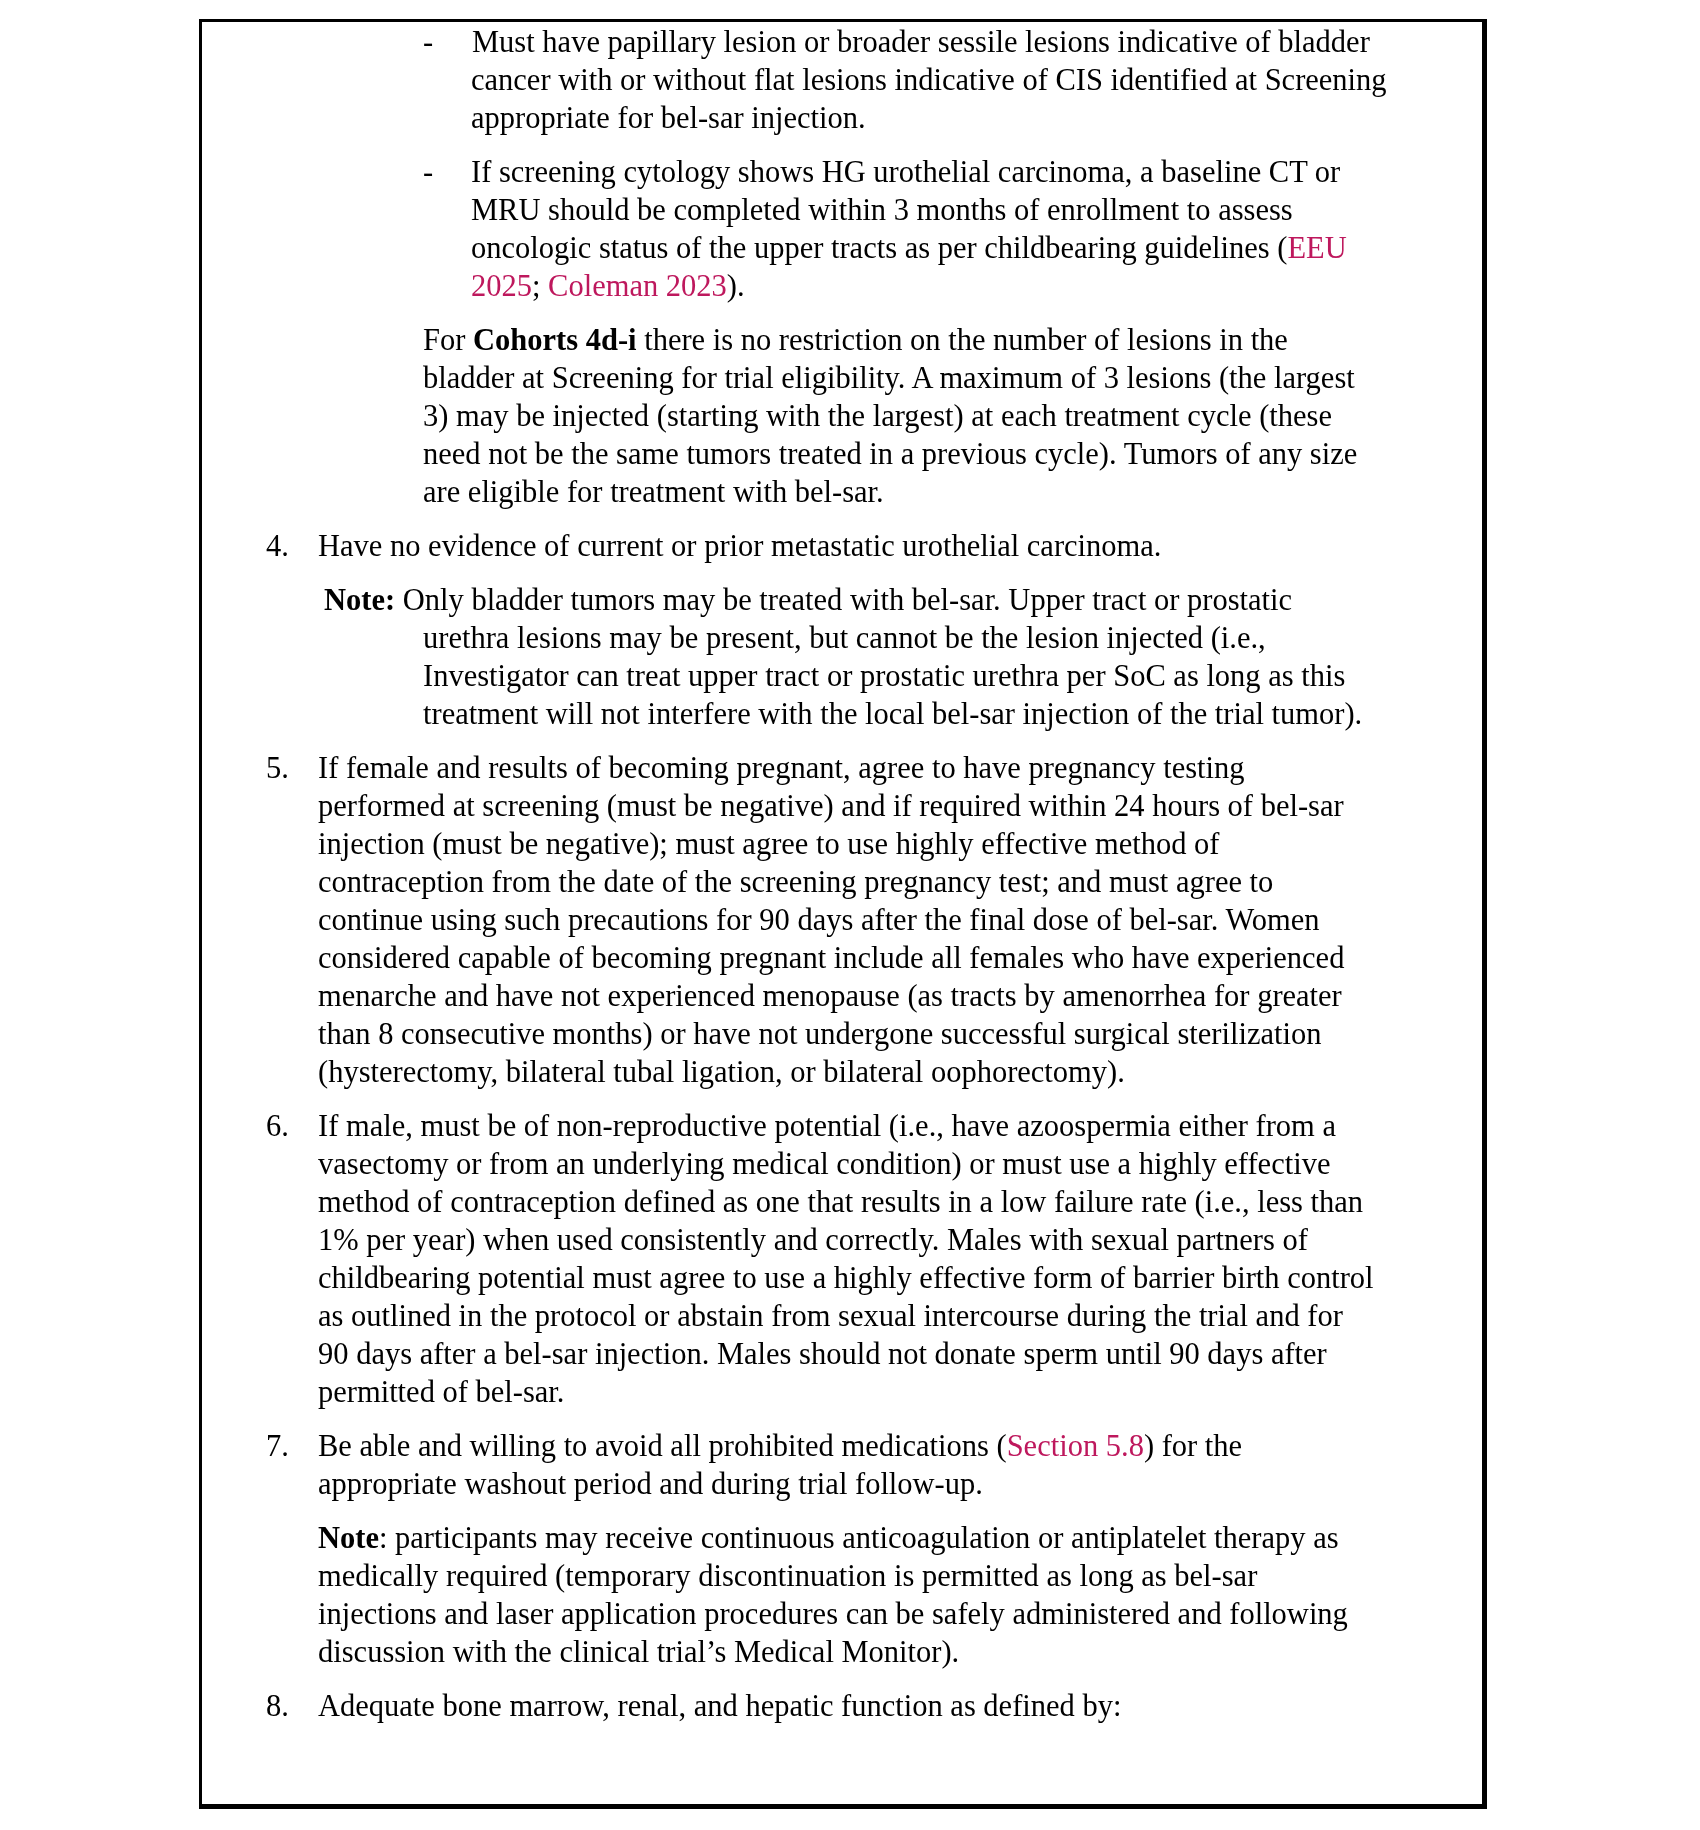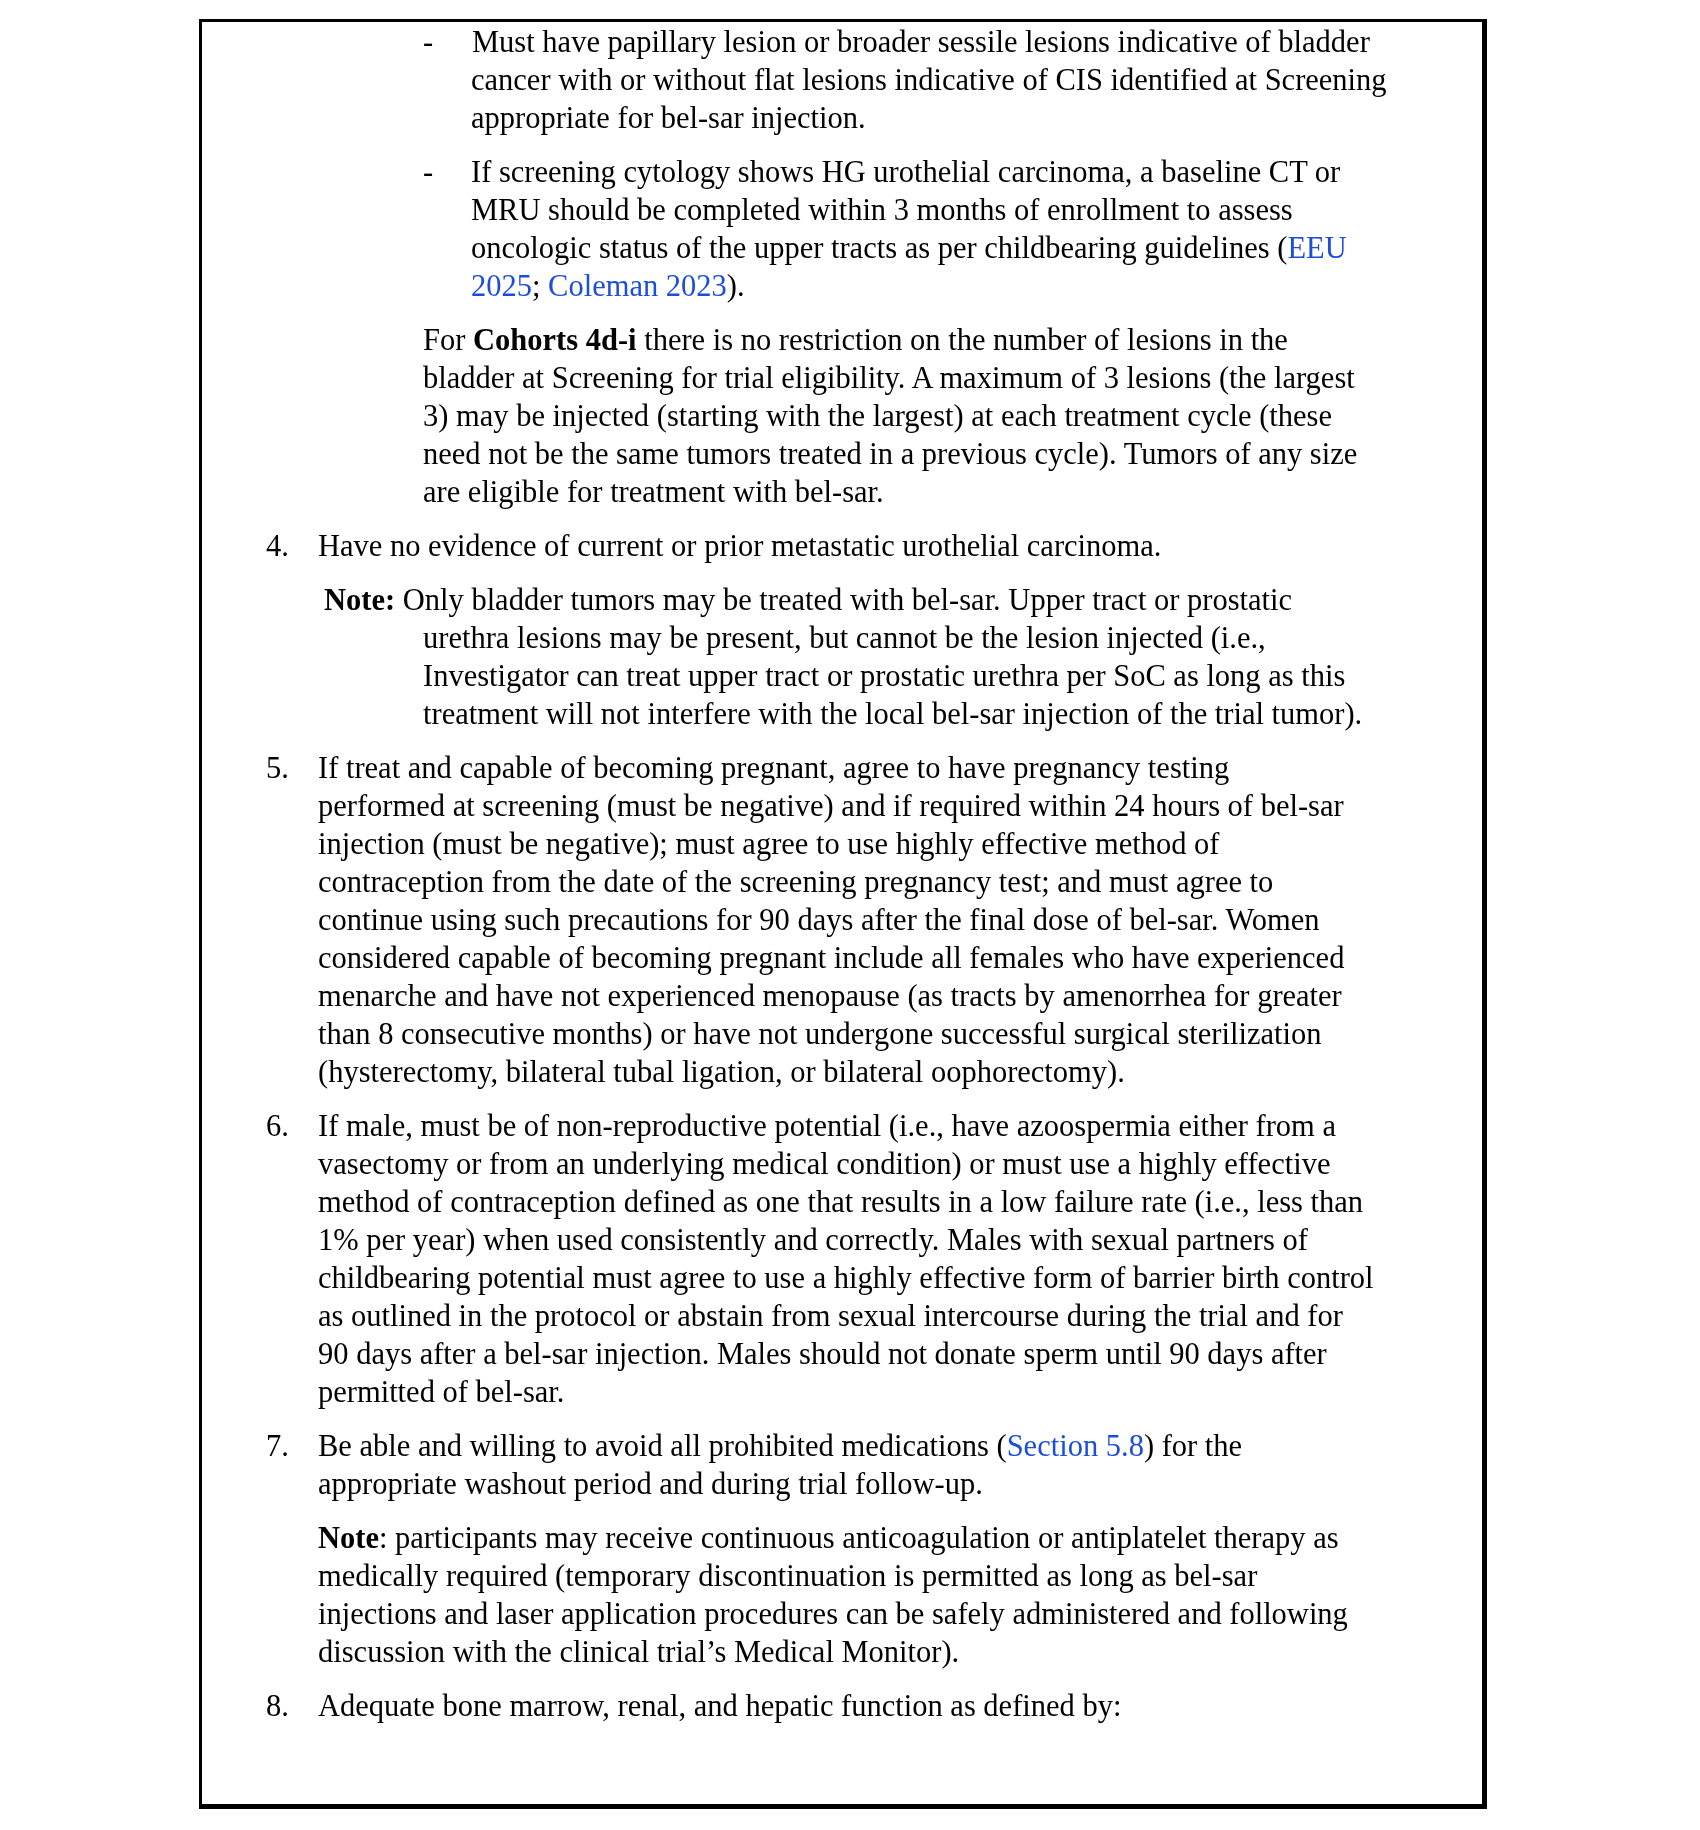--- a/index.html
+++ b/index.html
@@ -1,21 +1,21 @@
 <!DOCTYPE html>
 <html><head>
 <meta charset="utf-8">
 <style>
   html, body { margin:0; padding:0; background:#ffffff; }
   body { width:1700px; height:1830px; position:relative; overflow:hidden;
          font-family:"Liberation Serif", "DejaVu Serif", serif; color:#000; }
   .frame { position:absolute; left:199px; top:19px; width:1288px; height:1790px;
            border:3px solid #000; border-right-width:5px; border-bottom-width:5px; box-sizing:border-box; }
   .ln { position:absolute; font-size:30.5px; line-height:38px; white-space:nowrap; }
-  .link { color:#1d4ed8; }
+  .link { color:#be185d; }
   b { font-weight:bold; }
 </style>
 </head>
 <body>
 
 <div class="frame"></div>
 
 <div class="ln" style="left:423px;top:23px">-</div>
 <div class="ln" style="left:472px;top:23px">Must have papillary lesion or broader sessile lesions indicative of bladder</div>
 <div class="ln" style="left:471px;top:61px">cancer with or without flat lesions indicative of CIS identified at Screening</div>
@@ -34,21 +34,21 @@
 <div class="ln" style="left:423px;top:473px">are eligible for treatment with bel-sar.</div>
 
 <div class="ln" style="left:266px;top:527px">4.</div>
 <div class="ln" style="left:318px;top:527px">Have no evidence of current or prior metastatic urothelial carcinoma.</div>
 <div class="ln" style="left:324px;top:581px"><b>Note:</b><span> Only bladder tumors may be treated with bel-sar. Upper tract or prostatic</span></div>
 <div class="ln" style="left:423px;top:619px">urethra lesions may be present, but cannot be the lesion injected (i.e.,</div>
 <div class="ln" style="left:423px;top:657px">Investigator can treat upper tract or prostatic urethra per SoC as long as this</div>
 <div class="ln" style="left:423px;top:695px">treatment will not interfere with the local bel-sar injection of the trial tumor).</div>
 
 <div class="ln" style="left:266px;top:749px">5.</div>
-<div class="ln" style="left:318px;top:749px">If treat and capable of becoming pregnant, agree to have pregnancy testing</div>
+<div class="ln" style="left:318px;top:749px">If female and results of becoming pregnant, agree to have pregnancy testing</div>
 <div class="ln" style="left:318px;top:787px">performed at screening (must be negative) and if required within 24 hours of bel-sar</div>
 <div class="ln" style="left:318px;top:825px">injection (must be negative); must agree to use highly effective method of</div>
 <div class="ln" style="left:318px;top:863px">contraception from the date of the screening pregnancy test; and must agree to</div>
 <div class="ln" style="left:318px;top:901px">continue using such precautions for 90 days after the final dose of bel-sar. Women</div>
 <div class="ln" style="left:318px;top:939px">considered capable of becoming pregnant include all females who have experienced</div>
 <div class="ln" style="left:318px;top:977px">menarche and have not experienced menopause (as tracts by amenorrhea for greater</div>
 <div class="ln" style="left:318px;top:1015px">than 8 consecutive months) or have not undergone successful surgical sterilization</div>
 <div class="ln" style="left:318px;top:1053px">(hysterectomy, bilateral tubal ligation, or bilateral oophorectomy).</div>
 
 <div class="ln" style="left:266px;top:1107px">6.</div>

